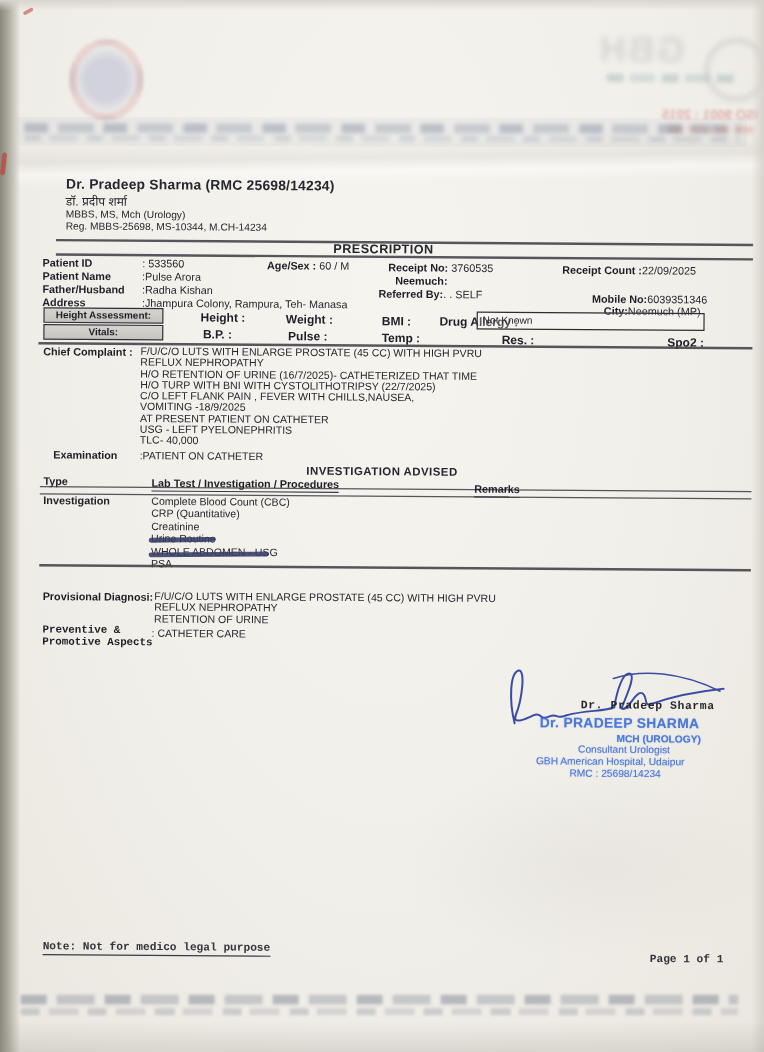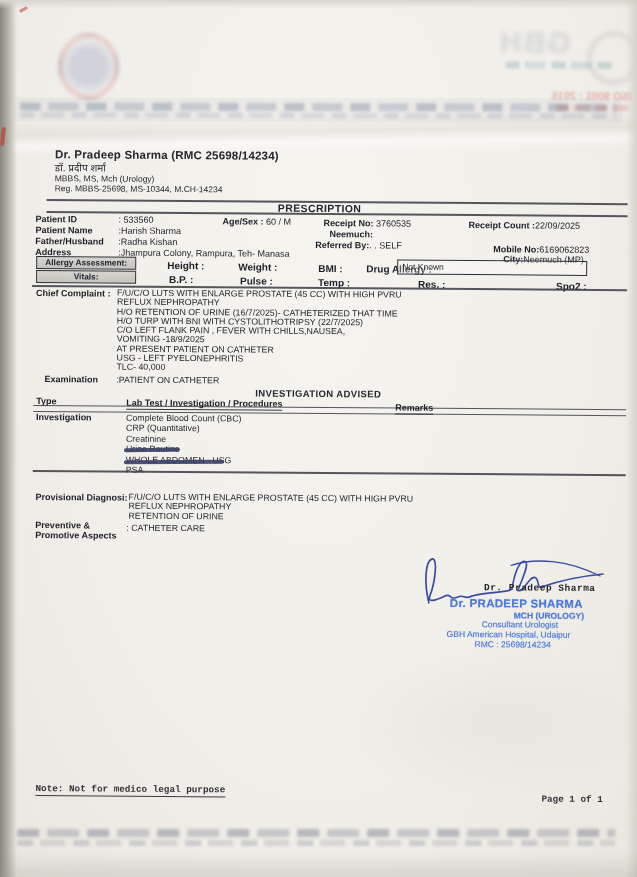--- a/index.html
+++ b/index.html
@@ -90,33 +90,33 @@
     <div class="abs title" style="left:40px;top:200px;width:560px;">PRESCRIPTION</div>
     <div class="rule" style="left:47px;top:211px;width:581px;"></div>
 
     <div class="abs fs9 lbl" style="left:36px;top:214px;">Patient ID</div>
     <div class="abs fs9" style="left:119px;top:214px;">: 533560</div>
     <div class="abs fs9" style="left:223px;top:215px;"><span class="lbl">Age/Sex :</span>&nbsp;<span>60 / M</span></div>
     <div class="abs fs9" style="left:324px;top:216px;"><span class="lbl">Receipt No:</span>&nbsp;<span>3760535</span></div>
     <div class="abs fs9" style="left:469px;top:217px;"><span class="lbl">Receipt Count :</span><span>22/09/2025</span></div>
 
     <div class="abs fs9 lbl" style="left:36px;top:225px;">Patient Name</div>
-    <div class="abs fs9" style="left:119px;top:225px;">:Harish Sharma</div>
+    <div class="abs fs9" style="left:119px;top:225px;">:Pulse Arora</div>
     <div class="abs fs9 lbl" style="left:330px;top:227px;">Neemuch:</div>
 
     <div class="abs fs9 lbl" style="left:36px;top:236px;">Father/Husband</div>
     <div class="abs fs9" style="left:119px;top:236px;">:Radha Kishan</div>
     <div class="abs fs9" style="left:316px;top:238px;"><span class="lbl">Referred By:</span><span>. . SELF</span></div>
 
     <div class="abs fs9 lbl" style="left:36px;top:247px;">Address</div>
     <div class="abs fs9" style="left:119px;top:247px;">:Jhampura Colony, Rampura, Teh- Manasa</div>
-    <div class="abs fs9" style="left:494px;top:241px;"><span class="lbl">Mobile No:</span><span>6169062823</span></div>
+    <div class="abs fs9" style="left:494px;top:241px;"><span class="lbl">Mobile No:</span><span>6039351346</span></div>
     <div class="abs fs9" style="left:504px;top:251px;"><span class="lbl">City:</span><span>Neemuch (MP)</span></div>
 
-    <div class="graybox" style="left:37px;top:256px;width:98px;height:11px;">Allergy Assessment:</div>
+    <div class="graybox" style="left:37px;top:256px;width:98px;height:11px;">Height Assessment:</div>
     <div class="abs fs85 lbl" style="left:145px;top:259px;">Height :</div>
     <div class="abs fs85 lbl" style="left:216px;top:260px;">Weight :</div>
     <div class="abs fs85 lbl" style="left:296px;top:261px;">BMI :</div>
     <div class="abs fs85 lbl" style="left:344px;top:261px;">Drug Allergy :</div>
     <div class="allergy-box" style="left:398px;top:257px;width:184px;height:13px;">Not Known</div>
 
     <div class="graybox" style="left:37px;top:270px;width:98px;height:11px;">Vitals:</div>
     <div class="abs fs85 lbl" style="left:147px;top:273px;">B.P. :</div>
     <div class="abs fs85 lbl" style="left:218px;top:274px;">Pulse :</div>
     <div class="abs fs85 lbl" style="left:296px;top:275px;">Temp :</div>
@@ -156,21 +156,21 @@
       <div class="inv-item">PSA</div>
     </div>
     <div class="rule" style="left:35px;top:470px;width:593px;"></div>
 
     <div class="abs lbl" style="left:38px;top:492px;font-size:9px;">Provisional Diagnosi:</div>
     <div class="abs cc-lines" style="left:131px;top:492px;">
       <div>F/U/C/O LUTS WITH ENLARGE PROSTATE (45 CC) WITH HIGH PVRU</div>
       <div>REFLUX NEPHROPATHY</div>
       <div>RETENTION OF URINE</div>
     </div>
-    <div class="abs lbl" style="left:38px;top:521px;font-size:9px;line-height:9.5px;">
+    <div class="abs lbl" style="left:38px;top:521px;font-size:9px;line-height:9.5px;font-family:Liberation Mono, monospace;">
       <div>Preventive &amp;</div>
       <div>Promotive Aspects</div>
     </div>
     <div class="abs" style="left:129px;top:522px;font-size:8.8px;">: CATHETER CARE</div>
 
     <svg width="192" height="62" viewBox="0 0 192 62" style="position:absolute;left:418px;top:546px;opacity:.92;">
       <path d="M14,54 C9,34 10,12 17,10 C23,9 20,34 15,47 C12,55 22,51 30,47 C37,44 34,52 43,48 C50,45 48,51 57,47" stroke="#2b3f9e" stroke-width="1.7" fill="none" stroke-linecap="round"></path>
       <path d="M57,47 C75,42 88,44 97,40 C99,26 104,10 110,12 C115,14 106,32 103,41 C109,44 114,26 120,28 C125,30 121,40 128,37 C142,32 160,27 188,24" stroke="#2b3f9e" stroke-width="1.6" fill="none" stroke-linecap="round"></path>
       <path d="M96,16 C120,8 152,10 185,26" stroke="#2b3f9e" stroke-width="1.3" fill="none" stroke-linecap="round"></path>
     </svg>

